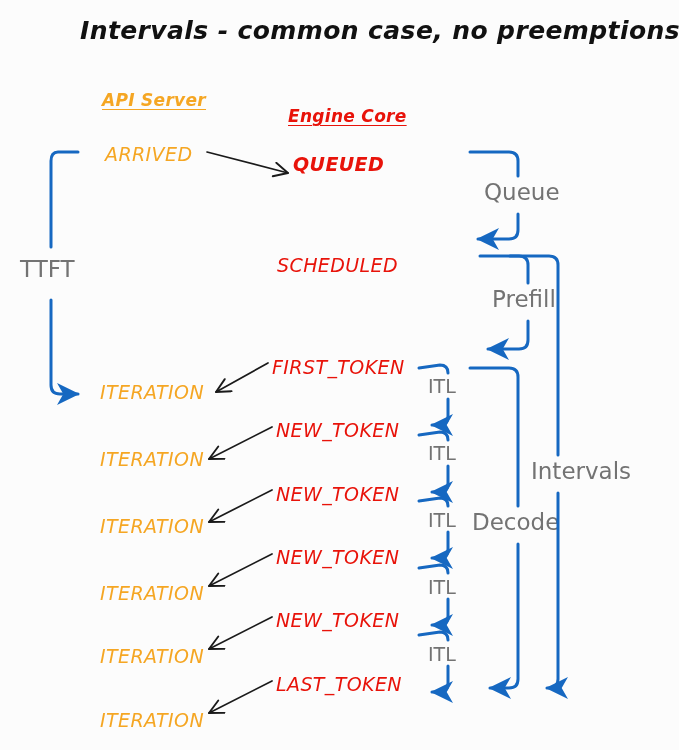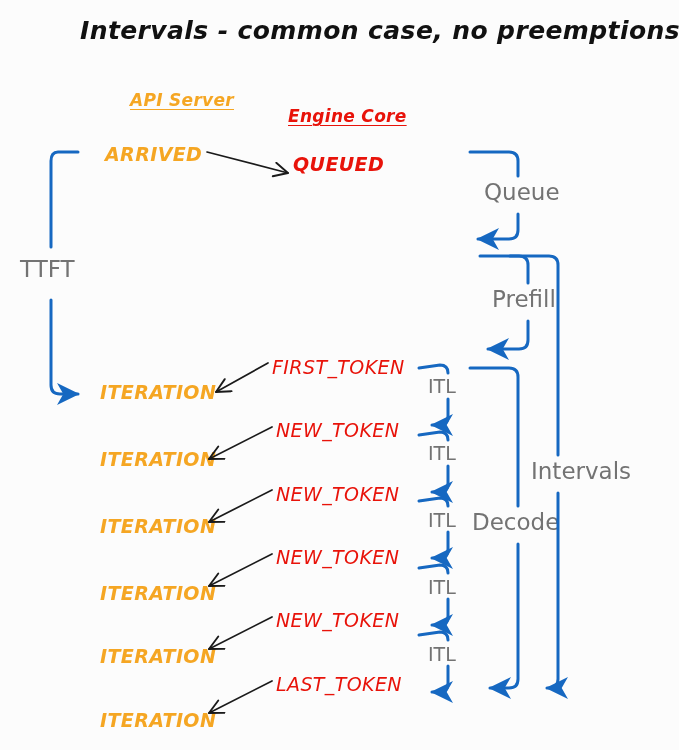--- a/index.html
+++ b/index.html
@@ -28,48 +28,49 @@
     text-underline-offset:3px;
     letter-spacing:.3px;
   }
   .colhead.api{color:#F5A623;}
   .colhead.engine{color:#E8130A;}
 
   .state{
     font-family:"DejaVu Sans", sans-serif;
     font-style:italic;font-size:19px;letter-spacing:.4px;
   }
-  .state.api{color:#F5A623;font-weight:bold;}
+  .state.api{color:#F5A623;}
   .state.engine{color:#E8130A;}
 
   .blabel{
     font-family:"DejaVu Sans", sans-serif;
     font-size:23px;color:#737373;letter-spacing:0px;
   }
   .blabel.small{font-size:19px;}
 </style>
 </head>
 <body>
 
 <div id="stage">
 
   <div class="txt title" style="left:80px;top:18px;">Intervals - common case, no preemptions</div>
 
-  <div class="txt colhead api" style="left:102px;top:92px;margin-left:28px;">API Server</div>
+  <div class="txt colhead api" style="left:102px;top:92px;">API Server</div>
   <div class="txt colhead engine" style="left:288px;top:92px;margin-top:16px;">Engine Core</div>
 
   <div class="txt state api" style="left:105px;top:145px;">ARRIVED</div>
   <div class="txt state api" style="left:100px;top:383px;">ITERATION</div>
   <div class="txt state api" style="left:100px;top:450px;">ITERATION</div>
   <div class="txt state api" style="left:100px;top:517px;">ITERATION</div>
   <div class="txt state api" style="left:100px;top:584px;">ITERATION</div>
   <div class="txt state api" style="left:100px;top:647px;">ITERATION</div>
   <div class="txt state api" style="left:100px;top:711px;">ITERATION</div>
 
   <div class="txt state engine" style="left:293px;top:155px;font-weight:bold;">QUEUED</div>
+  <div class="txt state engine" style="left:277px;top:256px;">SCHEDULED</div>
   <div class="txt state engine" style="left:272px;top:358px;">FIRST_TOKEN</div>
   <div class="txt state engine" style="left:276px;top:421px;">NEW_TOKEN</div>
   <div class="txt state engine" style="left:276px;top:485px;">NEW_TOKEN</div>
   <div class="txt state engine" style="left:276px;top:548px;">NEW_TOKEN</div>
   <div class="txt state engine" style="left:276px;top:611px;">NEW_TOKEN</div>
   <div class="txt state engine" style="left:276px;top:675px;">LAST_TOKEN</div>
 
   <div class="txt blabel" style="left:20px;top:258px;">TTFT</div>
   <div class="txt blabel" style="left:484px;top:181px;">Queue</div>
   <div class="txt blabel" style="left:492px;top:288px;">Prefill</div>

